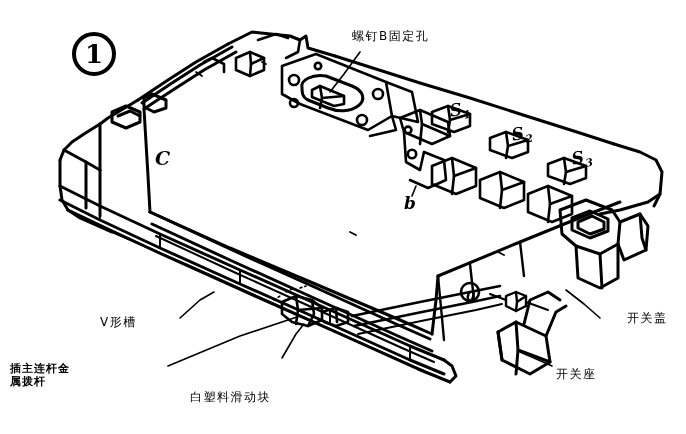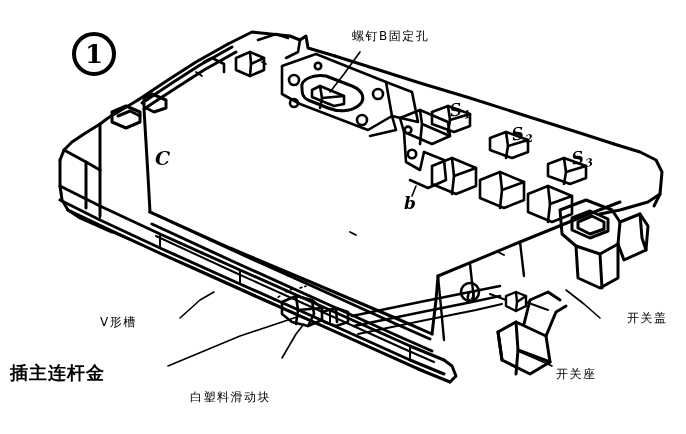--- a/index.html
+++ b/index.html
@@ -33,21 +33,21 @@
     letter-spacing: 0.5px;
     line-height: 1.12;
     -webkit-font-smoothing: none;
   }
   .lbl-cn {
     font-size: 12px;
     font-weight: 400;
     letter-spacing: 1.5px;
   }
   .lbl-cn-2 {
-    font-size: 18px;
+    font-size: 11px;
     font-weight: 700;
     letter-spacing: 1px;
     line-height: 1.15;
   }
   .lbl-it {
     font-style: italic;
     font-family: "DejaVu Serif", "Liberation Serif", serif;
     font-weight: 700;
   }
   .fignum {
@@ -308,20 +308,21 @@
   <div class="lbl lbl-it" style="left:155px; top:148px; font-size:19px;">C</div>
 
   <div class="lbl lbl-it" style="left:404px; top:194px; font-size:17px;">b</div>
 
   <div class="lbl lbl-it" style="left:466px; top:286px; font-size:16px;">a</div>
 
   <div class="lbl lbl-cn" style="left:80px; top:316px;margin-left:20px;">V形槽</div>
 
   <div class="lbl lbl-cn-2" style="left:10px; top:363px;">
     <div>插主连杆金</div>
+    <div>属拨杆</div>
   </div>
 
   <div class="lbl lbl-cn" style="left:190px; top:366px;margin-top:25px;">白塑料滑动块</div>
 
   <div class="lbl lbl-cn" style="left:620px; top:312px;margin-left:7px;">开关盖</div>
 
   <div class="lbl lbl-cn" style="left:556px; top:368px;">开关座</div>
 
 </div>
 

